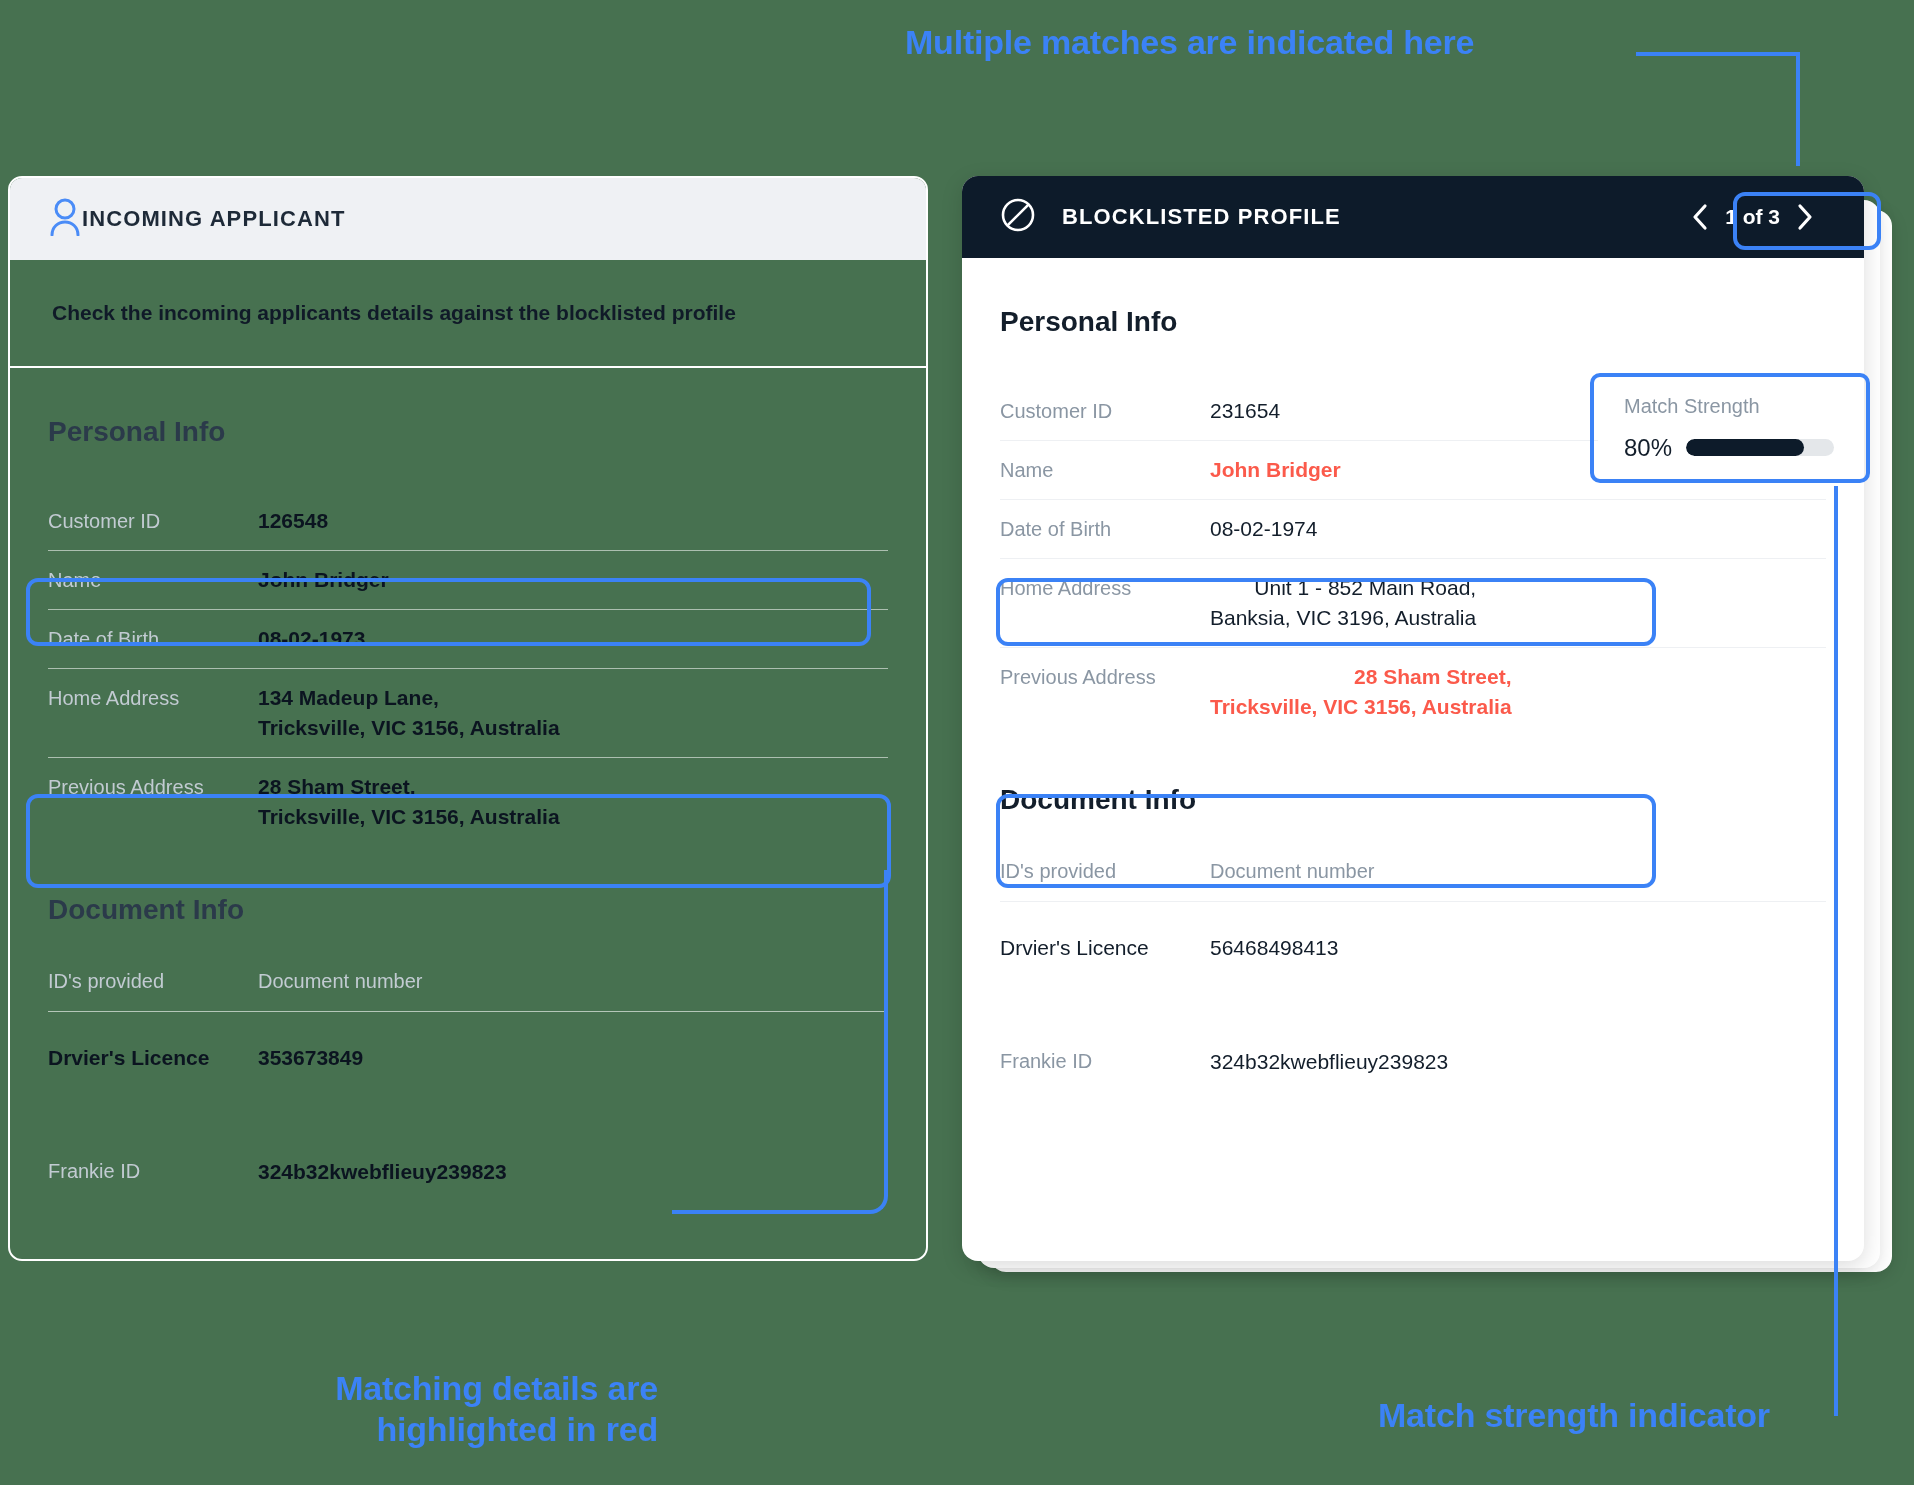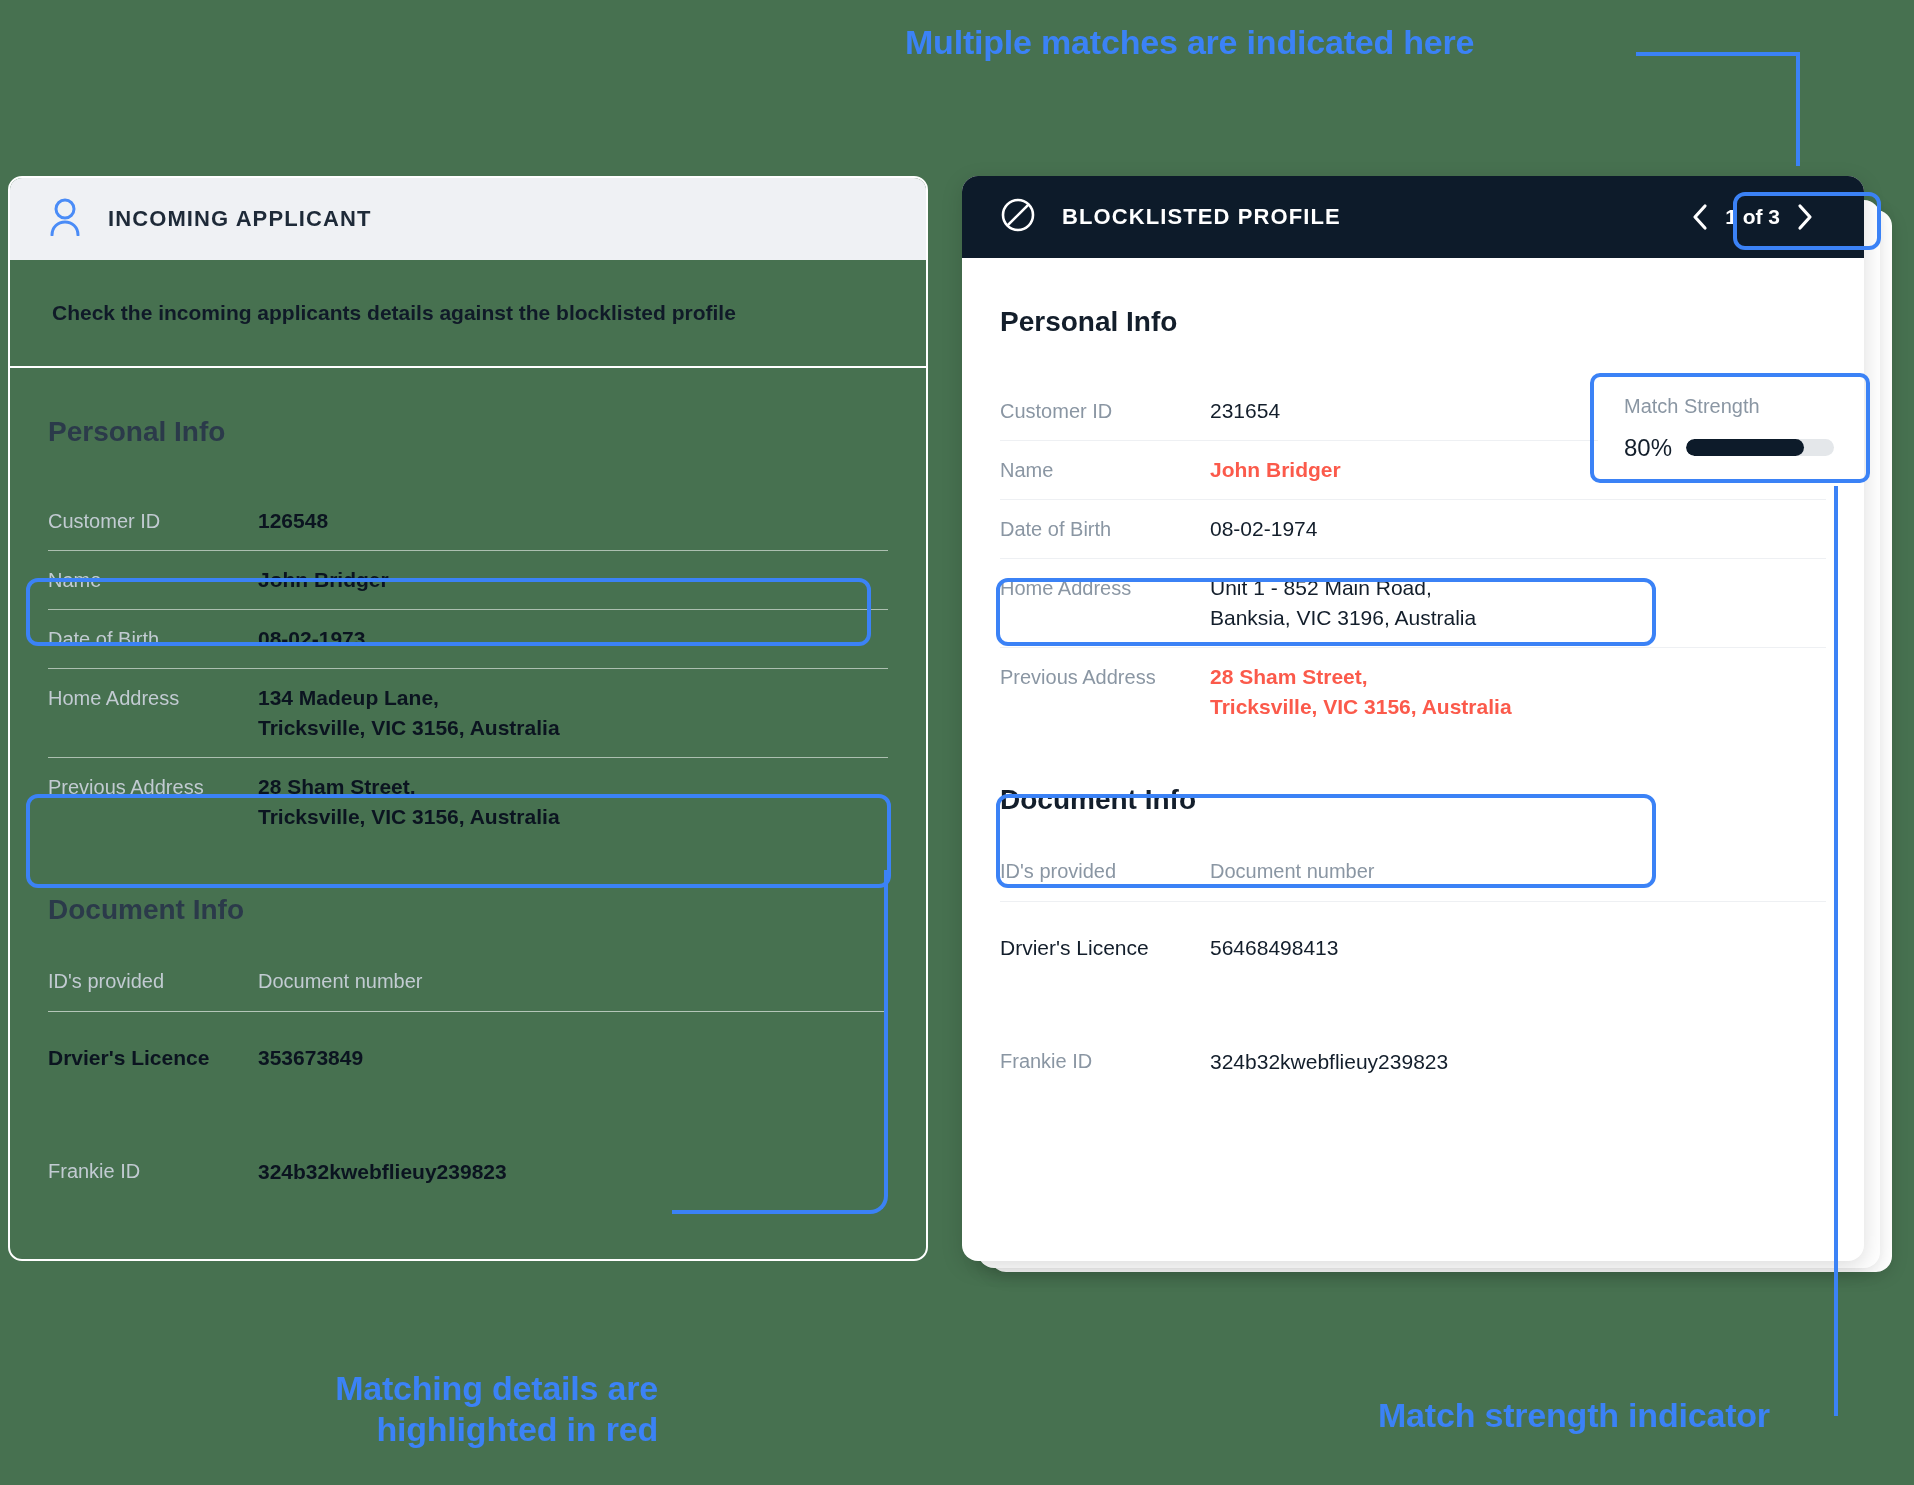--- a/index.html
+++ b/index.html
@@ -84,21 +84,20 @@
     background: transparent;
     z-index: 10;
     overflow: hidden;
   }
   #incoming-header {
     height: 82px;
     background: #eff1f4;
     display: flex;
     align-items: center;
     padding-left: 38px;
-    gap: 26px;
   }
   #incoming-header .title {
     font-size: 22px;
     font-weight: 700;
     letter-spacing: 1.1px;
     color: #1e2a38;
   }
   #incoming-subtitle-band {
     height: 108px;
     display: flex;
@@ -235,21 +234,21 @@
   #incoming-card .r-label { color: #c2cbd2; }
   #incoming-card .r-value { color: #0b1420; }
   #incoming-card .doc-head span { color: #c2cbd2; }
   #incoming-card .doc-row .c1,
   #incoming-card .doc-row .c2 { color: #0b1420; }
   #incoming-card .doc-row.muted .c1 { color: #c2cbd2; }
 
   
   #blocklist-card .section-title { color: #131e2b; }
   #blocklist-card .r-label { color: #8a96a3; }
-  #blocklist-card .r-value { color: #131e2b; font-weight: 400; }
+  #blocklist-card .r-value { color: #131e2b; font-weight: 400; text-align: right; }
   #blocklist-card .r-value.match { color: #fb5a4b; font-weight: 700; }
   #blocklist-card .row + .row { border-top: 1.5px solid #eef0f3; }
   #blocklist-card .doc-head { border-bottom: 1.5px solid #eef0f3; }
   #blocklist-card .doc-head span { color: #8a96a3; }
   #blocklist-card .doc-row .c1 { color: #131e2b; font-weight: 400; }
   #blocklist-card .doc-row .c2 { color: #131e2b; font-weight: 400; }
   #blocklist-card .doc-row.muted .c1 { color: #8a96a3; }
 
   
   #match-strength {

